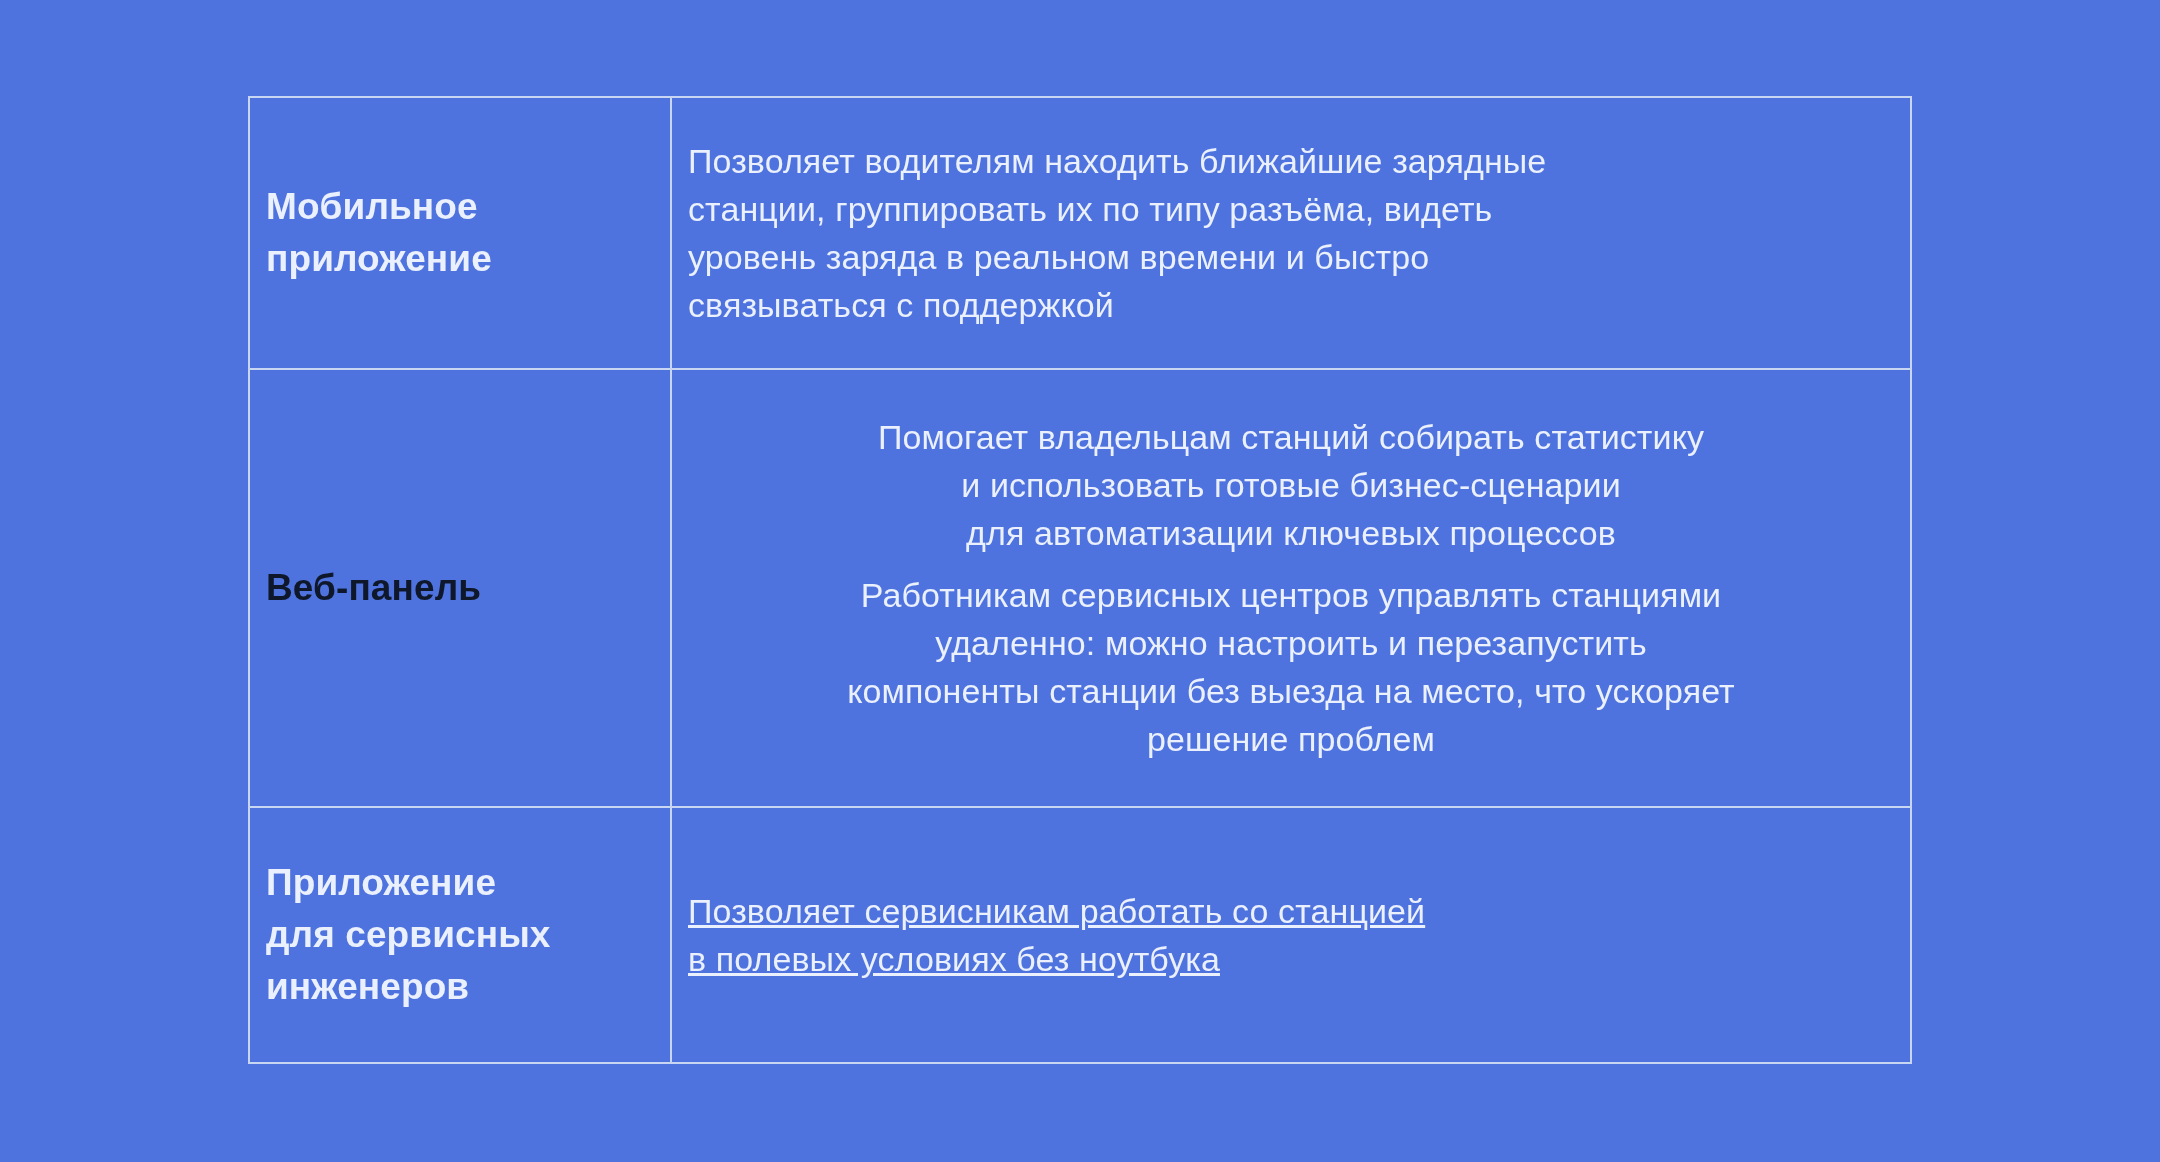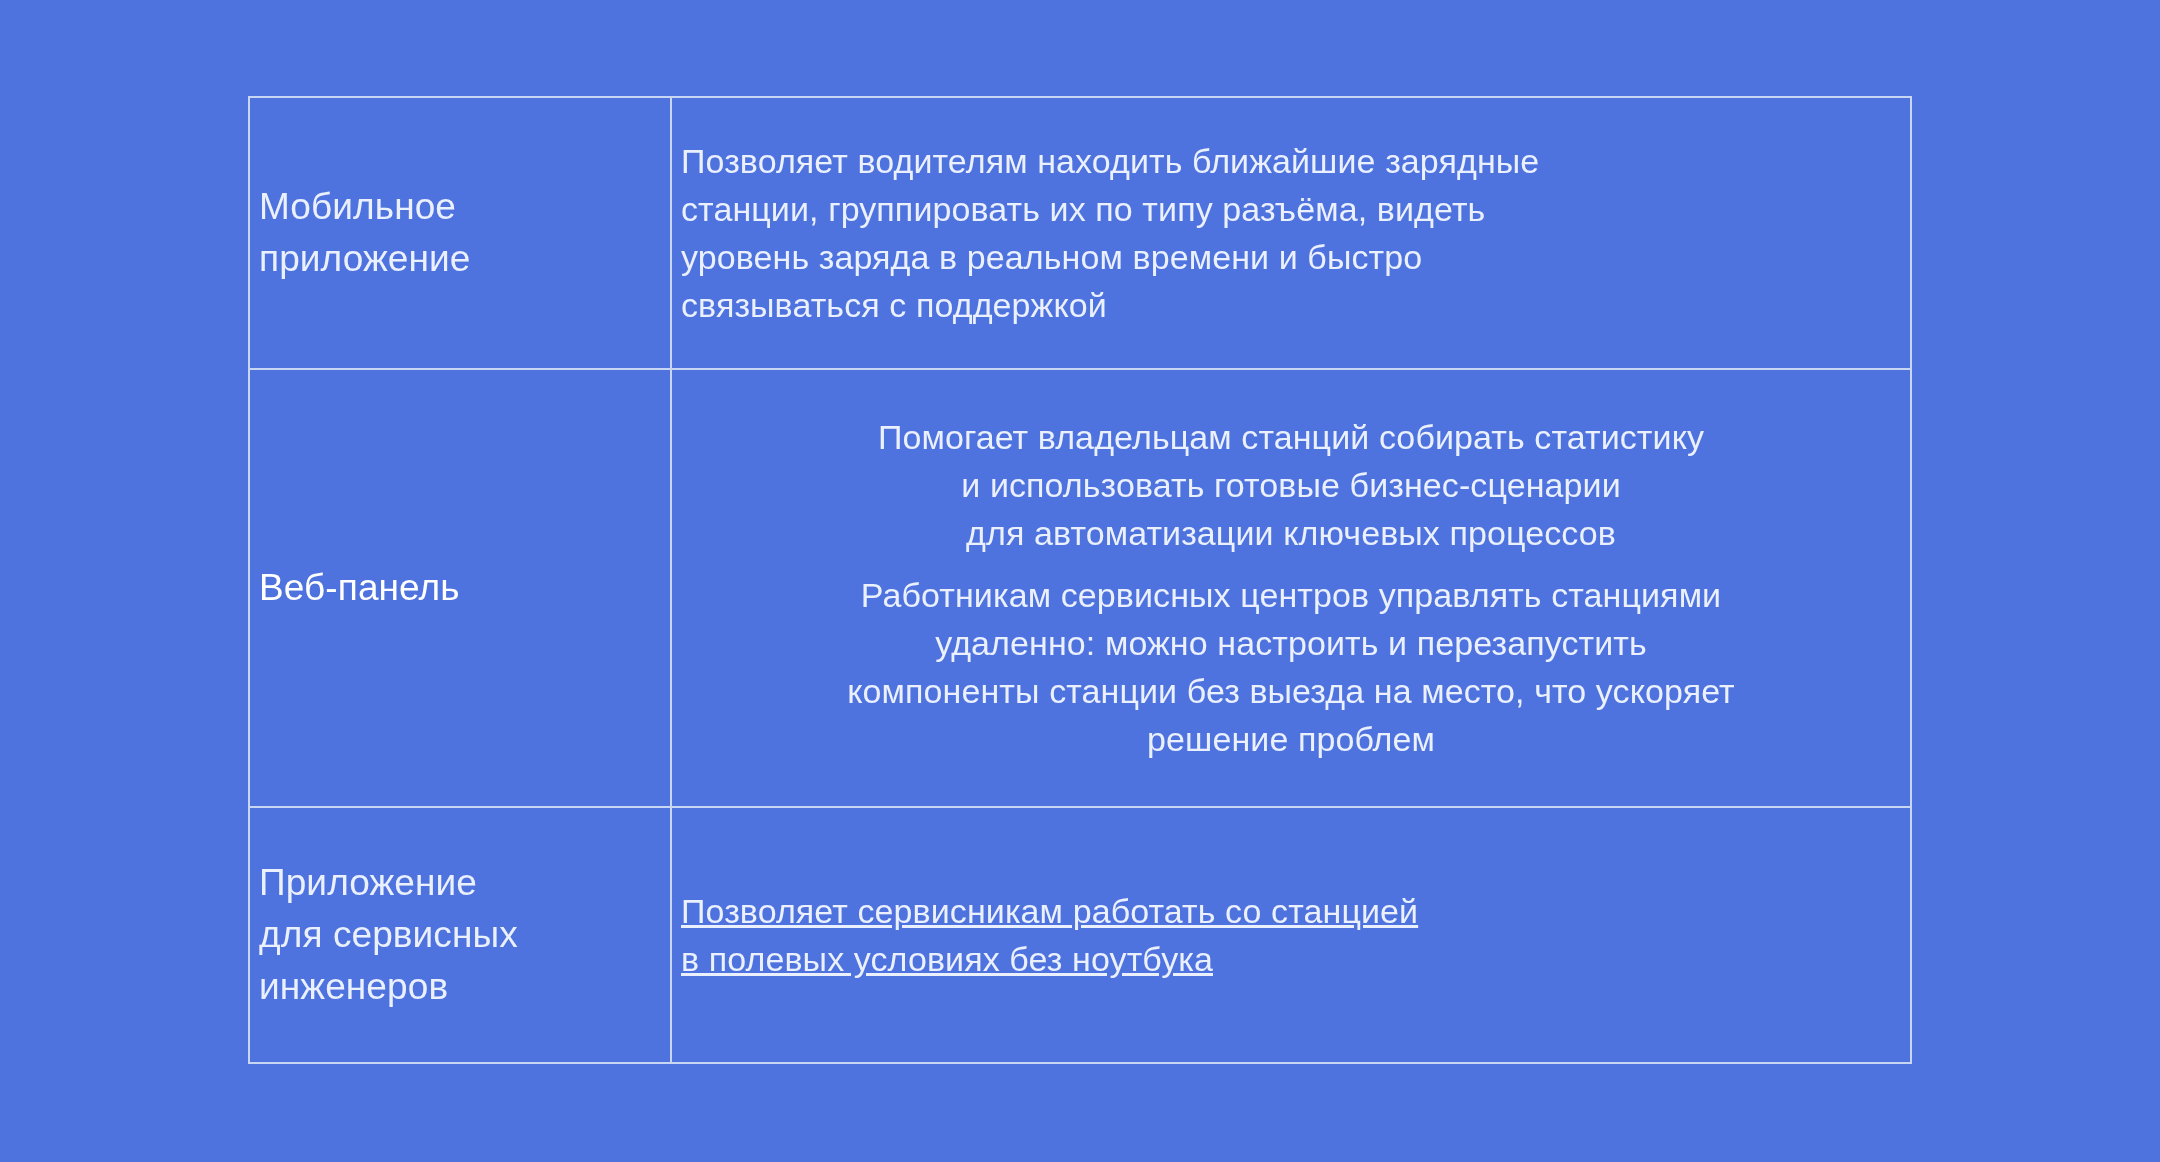--- a/index.html
+++ b/index.html
@@ -33,31 +33,31 @@
     table-layout: fixed;
   }
 
   .feature-table tr {
     vertical-align: middle;
   }
 
   .feature-table td {
     border: 2px solid #c8d6f4;
     box-sizing: border-box;
-    padding: 9px;
+    padding: 16px;
   }
 
   
   .col-title {
     width: 422px;
     padding: 30px 34px 30px 42px;
     color: #eaf0fd;
     font-size: 37px;
     line-height: 52px;
-    font-weight: 400;
+    font-weight: 700;
     letter-spacing: 0.1px;
     vertical-align: middle;
     border-radius: 7px;
   }
   .col-title .title-text {
     display: block;
     white-space: pre-line;
   }
 
   
@@ -109,21 +109,21 @@
         </td>
         <td class="col-desc" style="color: rgb(234, 240, 253); border-color: rgb(200, 214, 244);">
           <p class="desc-para">Позволяет водителям находить ближайшие зарядные
 станции, группировать их по типу разъёма, видеть
 уровень заряда в реальном времени и быстро
 связываться с поддержкой</p>
         </td>
       </tr>
 
       <tr class="row-2">
-        <td class="col-title" style="color: #ffffff; border-color: rgb(200, 214, 244);">
+        <td class="col-title" style="color: #0f172a; border-color: rgb(200, 214, 244);">
           <span class="title-text">Веб-панель</span>
         </td>
         <td class="col-desc" style="color: rgb(234, 240, 253); border-color: rgb(200, 214, 244); text-align: center;">
           <p class="desc-para">Помогает владельцам станций собирать статистику
 и использовать готовые бизнес-сценарии
 для автоматизации ключевых процессов</p>
           <p class="desc-para">Работникам сервисных центров управлять станциями
 удаленно: можно настроить и перезапустить
 компоненты станции без выезда на место, что ускоряет
 решение проблем</p>

